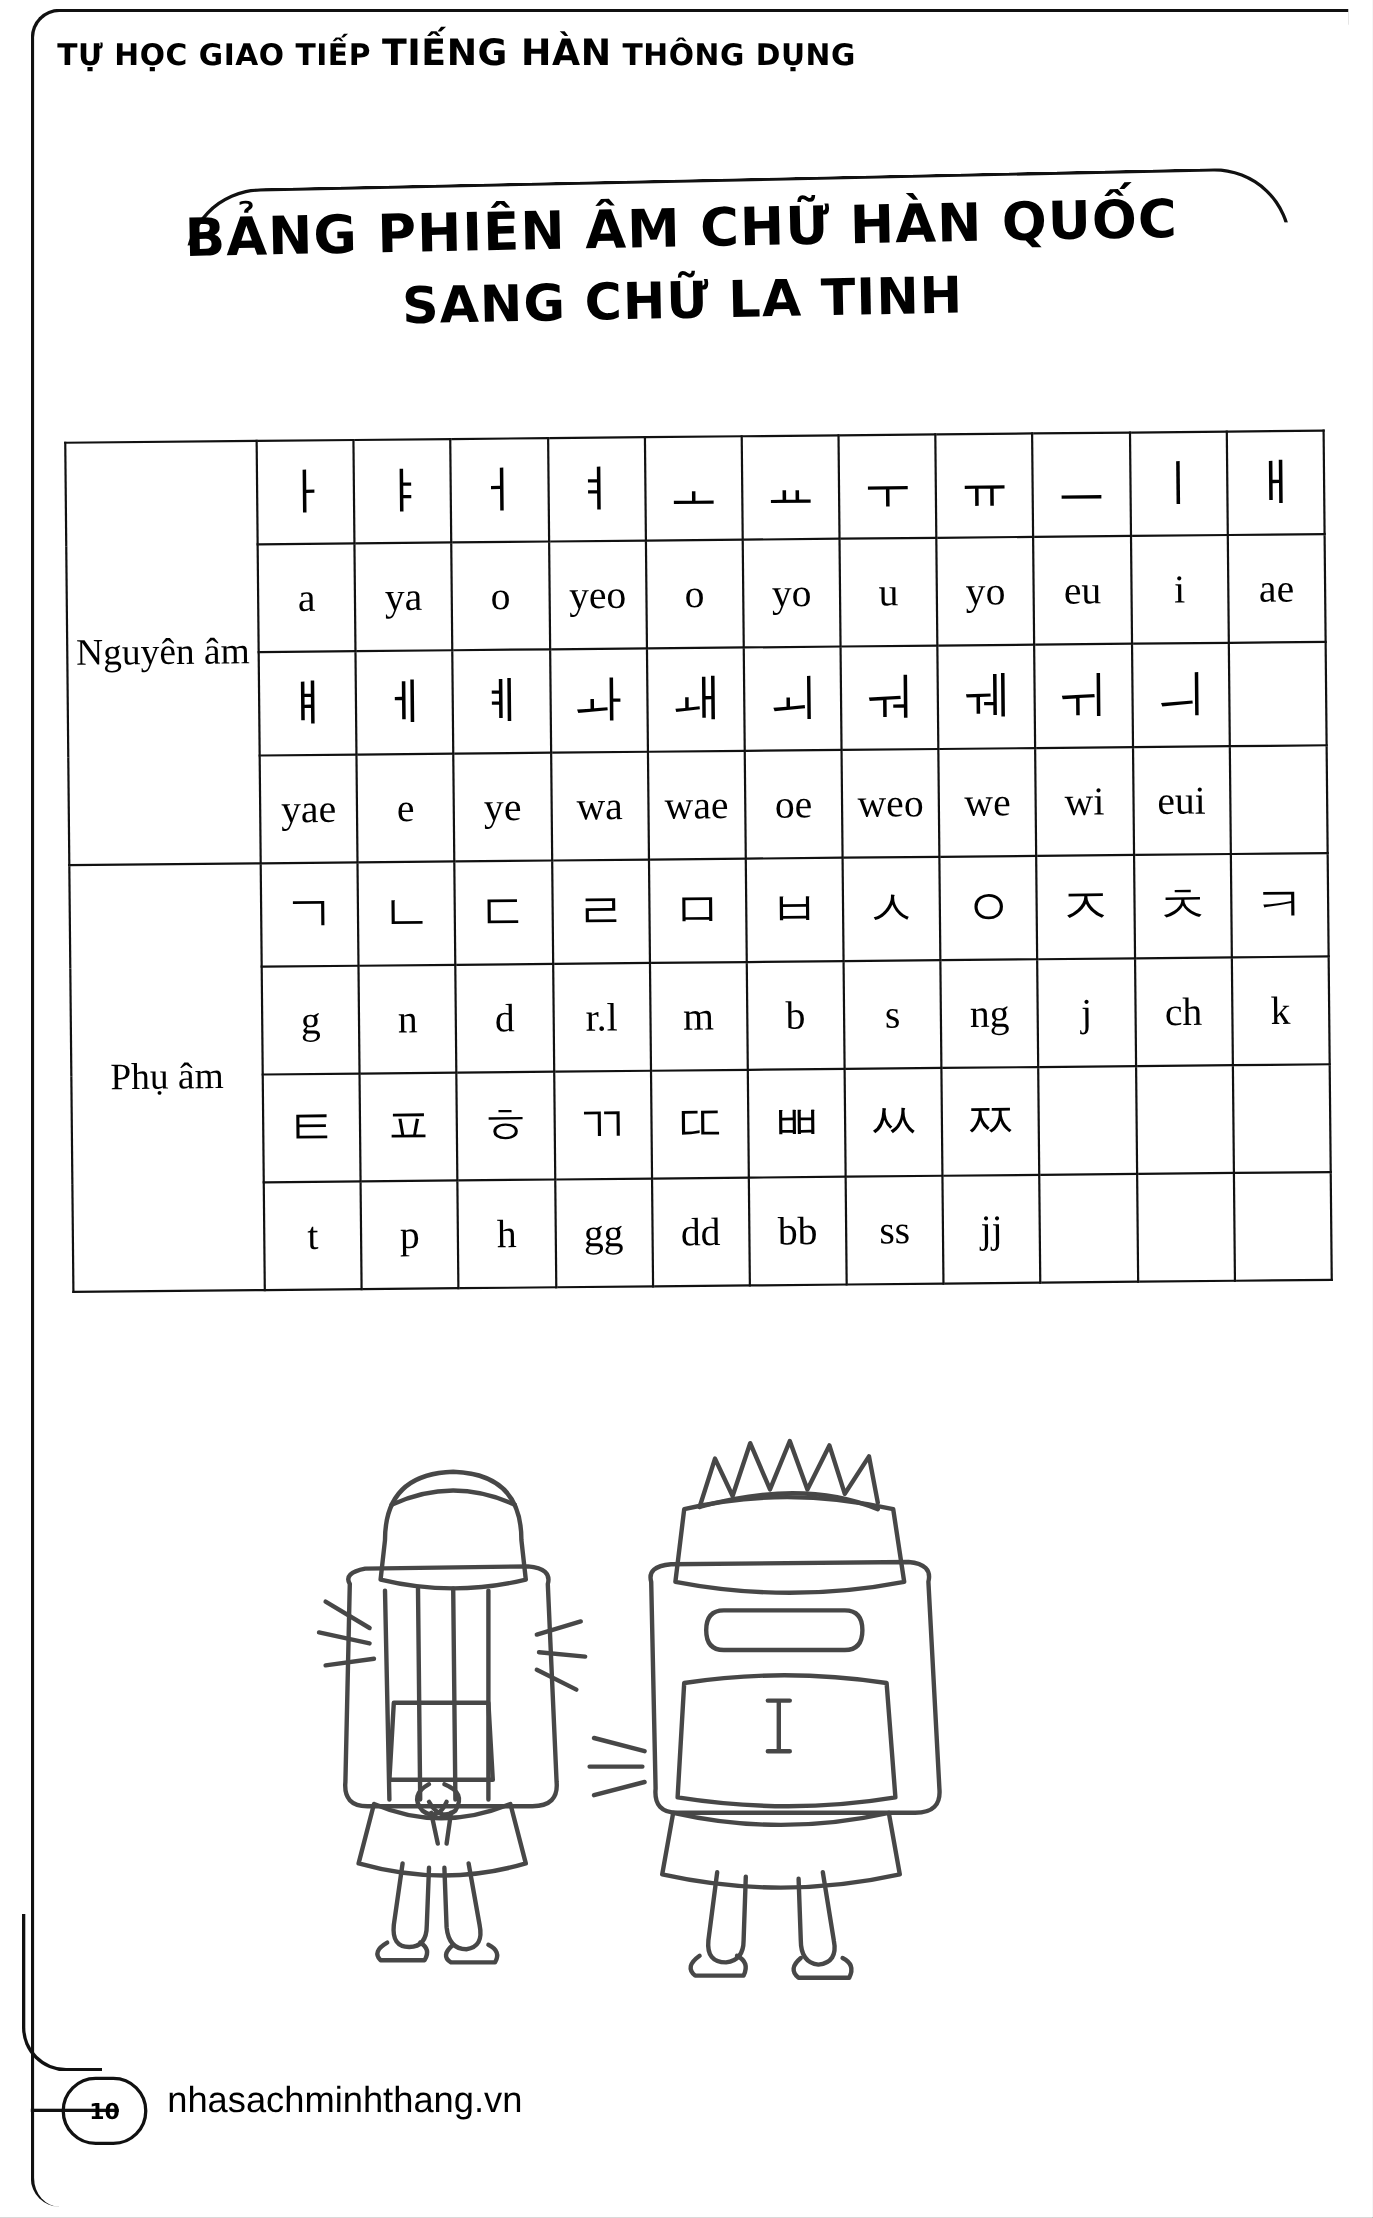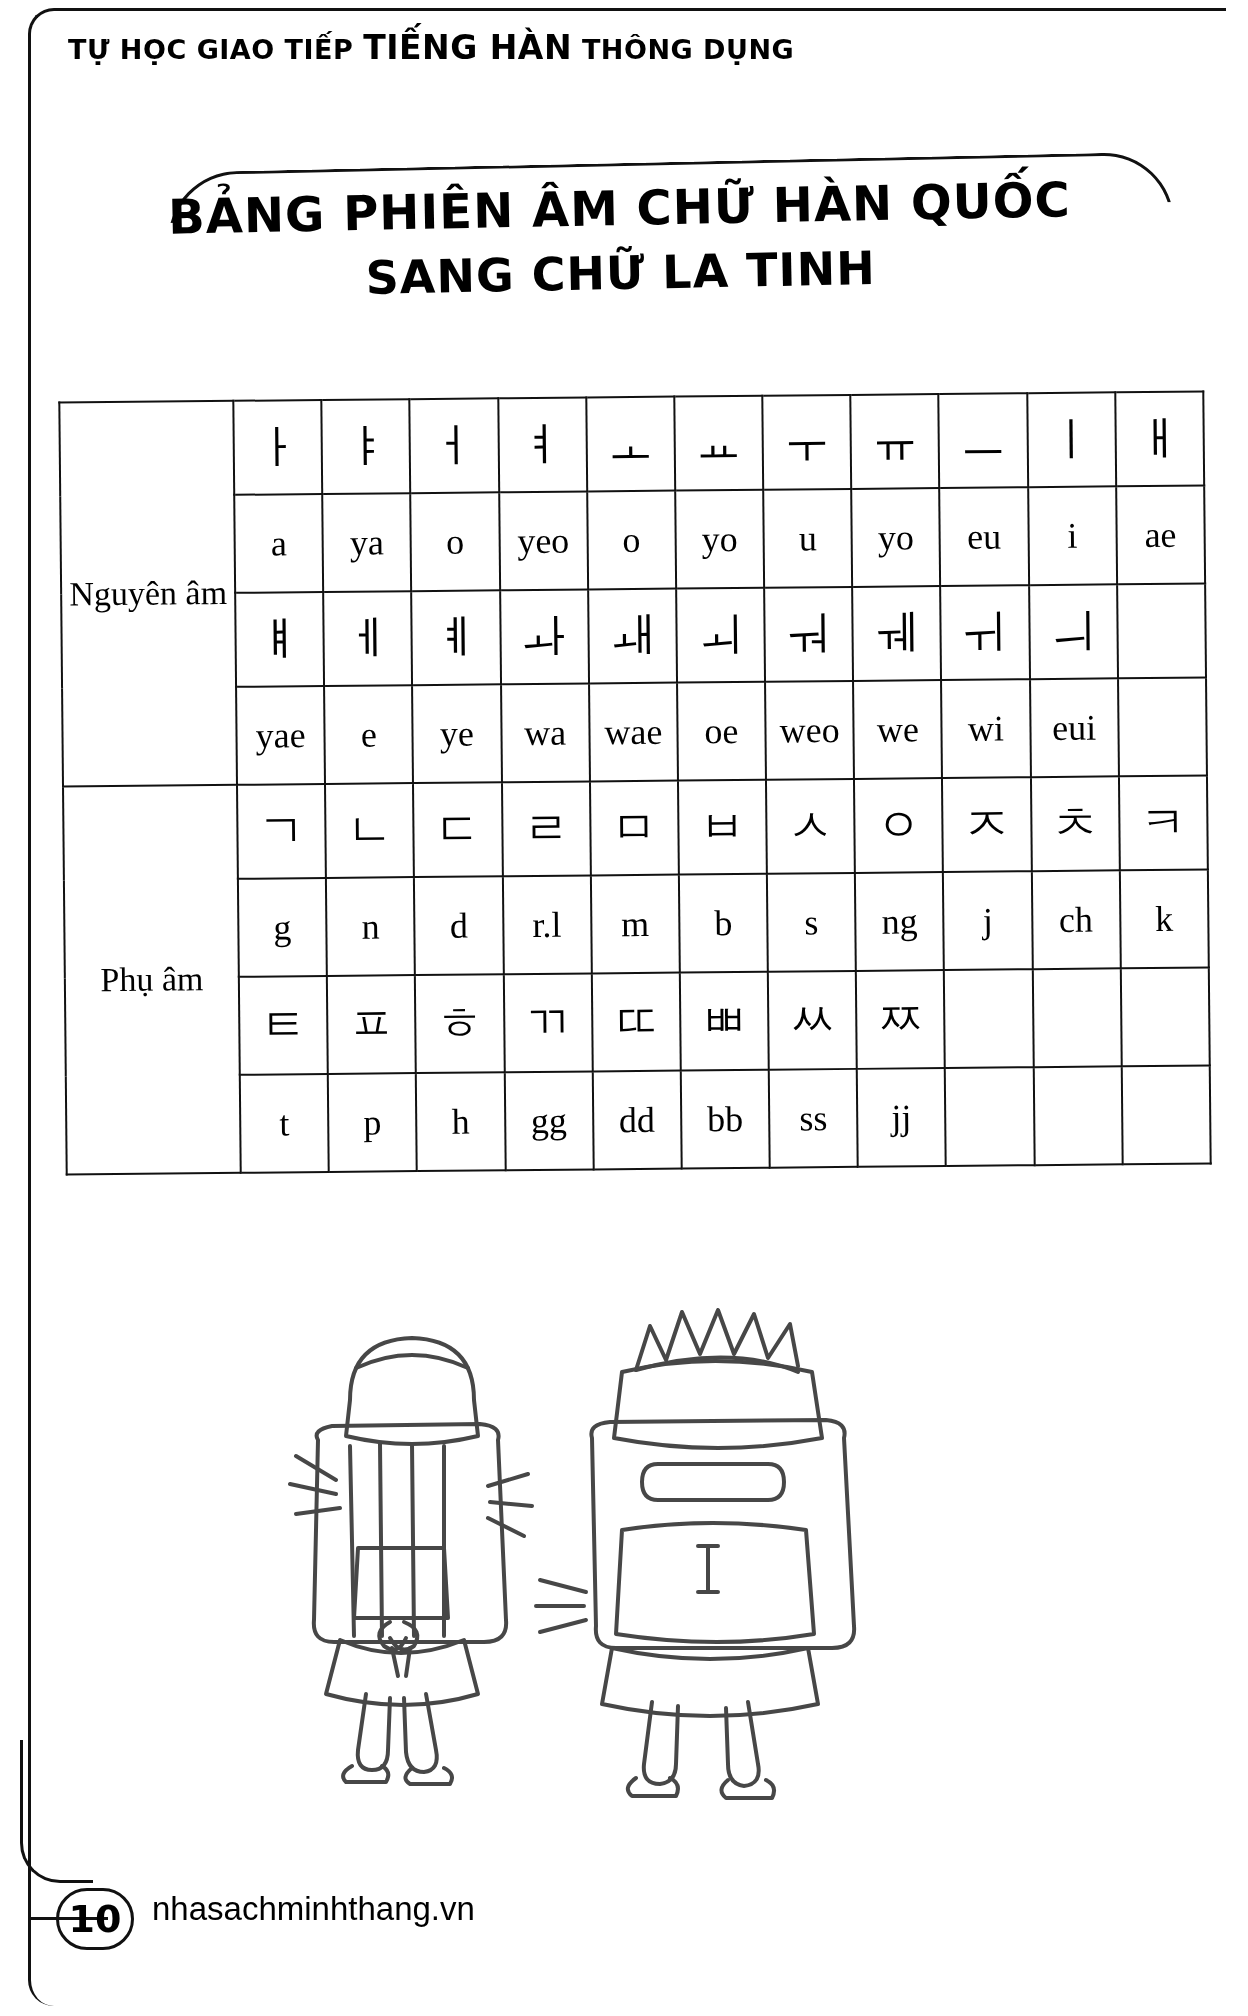--- a/index.html
+++ b/index.html
@@ -45,21 +45,21 @@
     width: 70px;
     height: 140px;
     border-left: 3px solid #111;
     border-bottom: 3px solid #111;
     border-radius: 0 0 0 40px;
   }
 
   
   .running-head {
     position: absolute;
-    left: 68px;
+    left: 52px;
     top: 28px;
     font-family: "DejaVu Sans", sans-serif;
     font-weight: bold;
     font-size: 27px;
     letter-spacing: 0.5px;
     white-space: nowrap;
   }
   .running-head .big {
     font-size: 33px;
   }
@@ -163,21 +163,21 @@
     top: 1888px;
     width: 72px;
     height: 56px;
     border: 3px solid #111;
     border-radius: 36px;
     display: flex;
     align-items: center;
     justify-content: center;
     font-family: "DejaVu Sans", sans-serif;
     font-weight: bold;
-    font-size: 38px;
+    font-size: 20px;
   }
   .footer-site {
     position: absolute;
     left: 152px;
     top: 1890px;
     font-family: Liberation Sans, sans-serif;
     font-size: 33px;
   }
 </style>
 </head>

